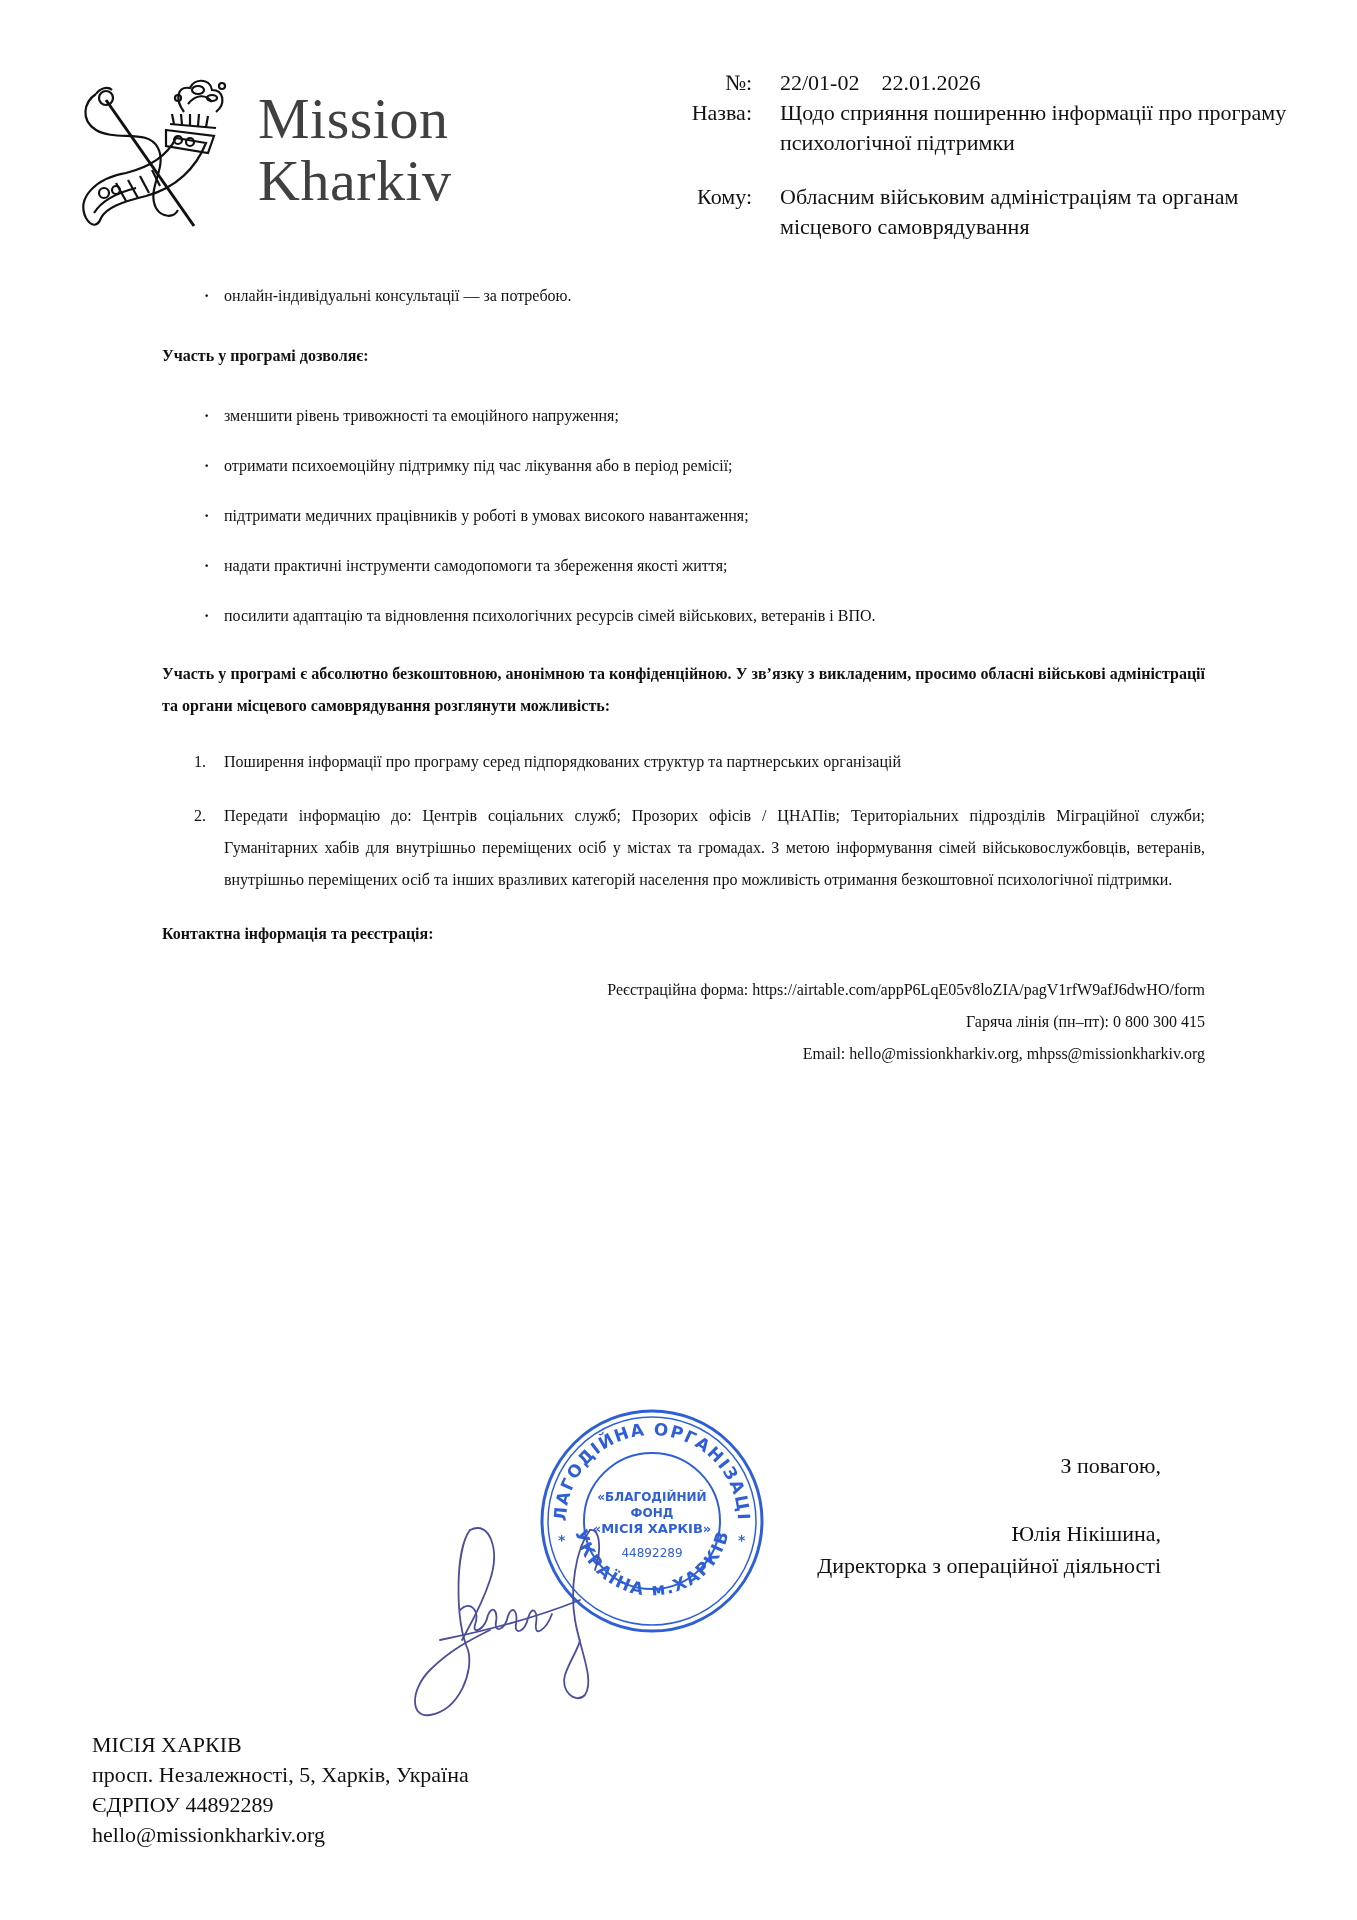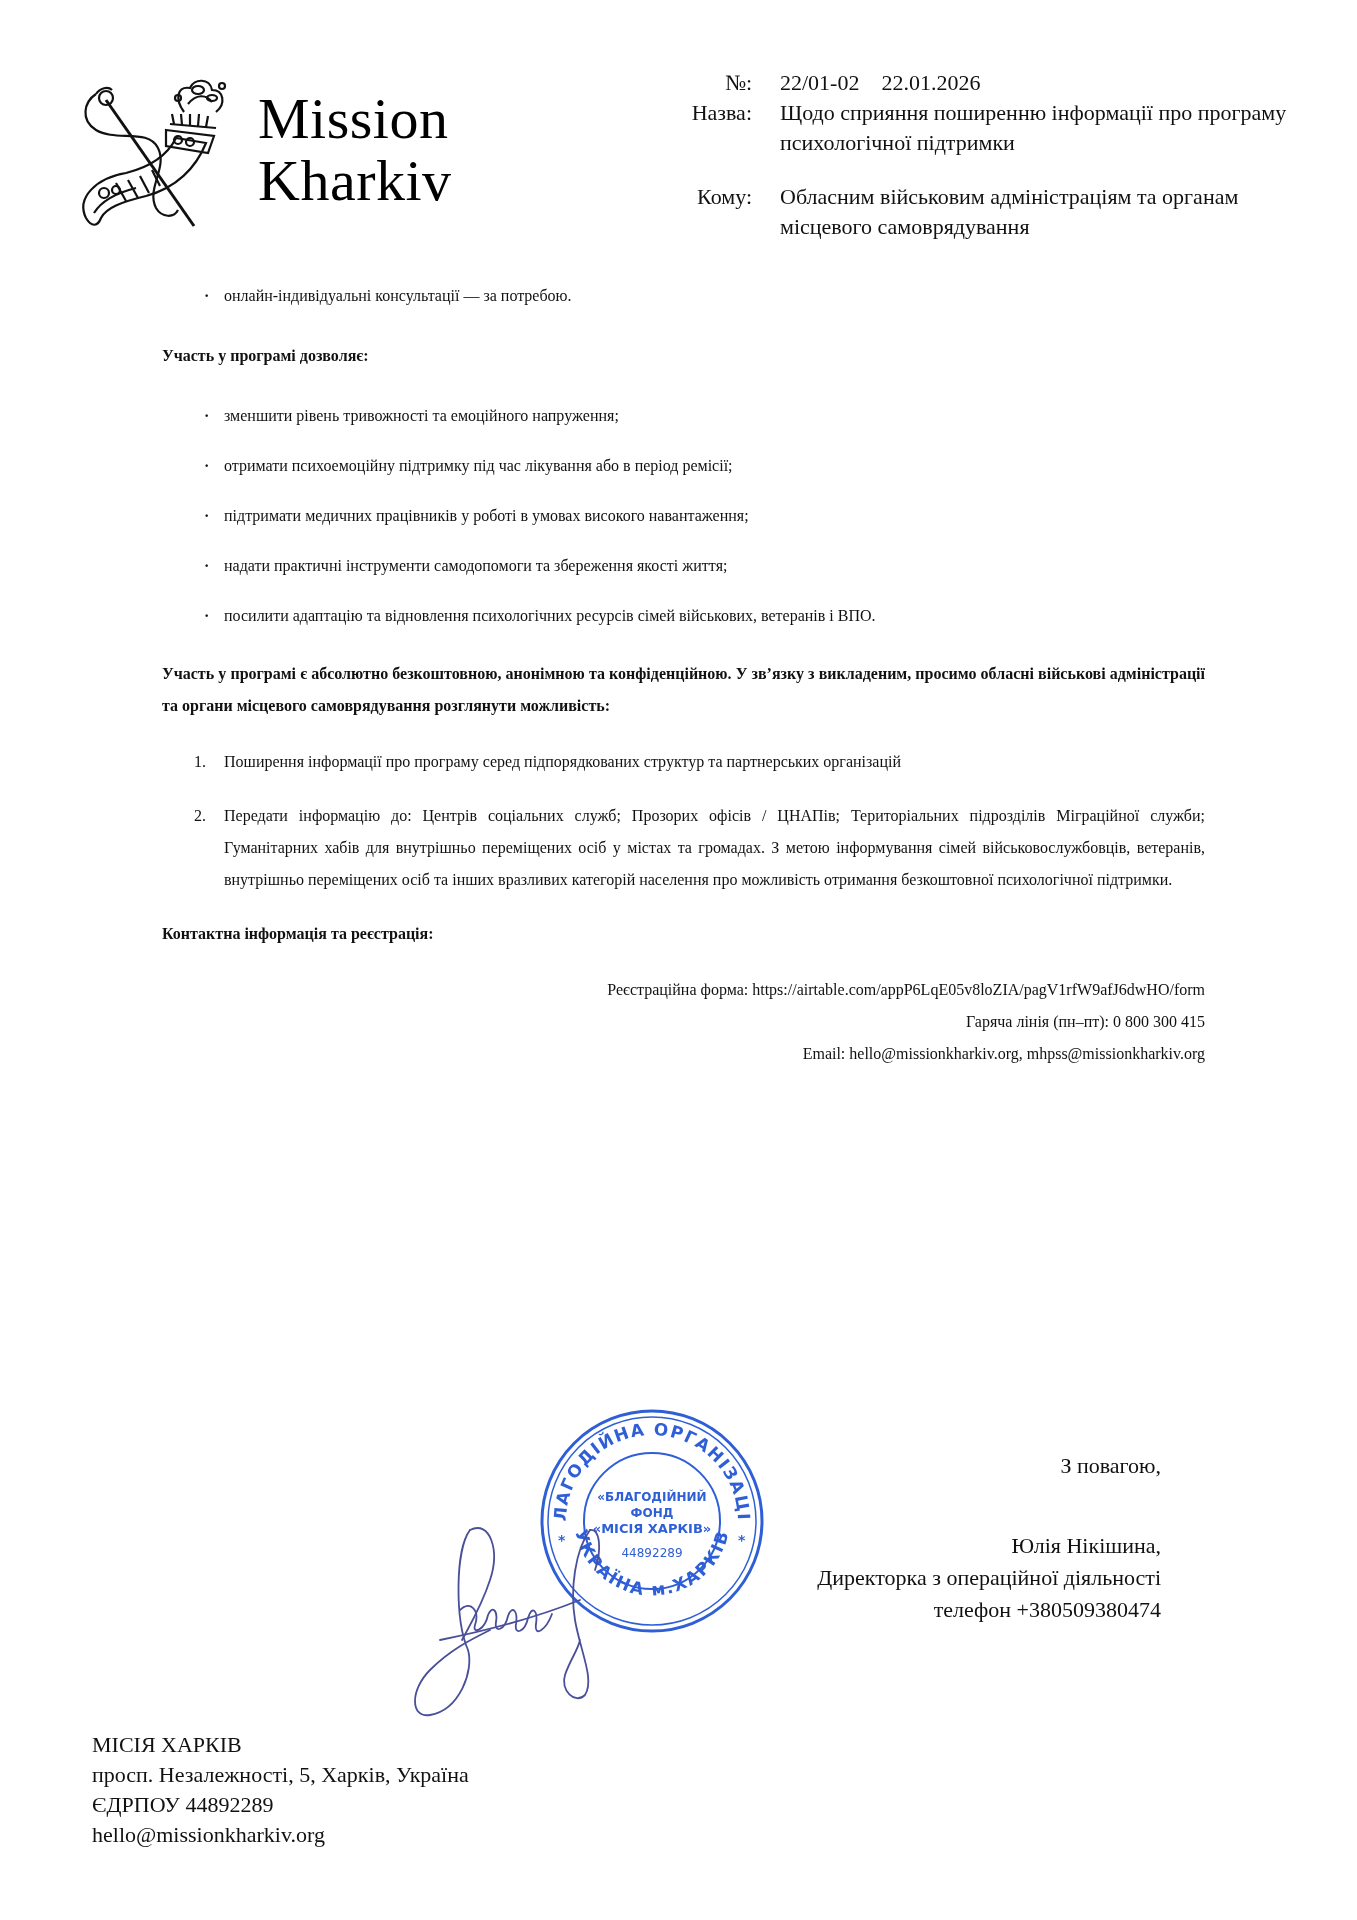--- a/index.html
+++ b/index.html
@@ -5,21 +5,21 @@
   html, body { margin: 0; padding: 0; background: #ffffff; }
   body {
     width: 1357px; height: 1920px; position: relative; overflow: hidden;
     font-family: "DejaVu Serif", "Liberation Serif", serif;
     color: #111;
   }
 
   
   .logo { position: absolute; left: 66px; top: 68px; width: 170px; height: 170px; }
   .brand { position: absolute; left: 258px; top: 88px; font-family: "Liberation Serif", serif;
-           font-size: 58px; line-height: 62px; color: #000000; letter-spacing: 0.5px; }
+           font-size: 58px; line-height: 62px; color: #404040; letter-spacing: 0.5px; }
   .brand div { white-space: nowrap; }
 
   .meta { position: absolute; left: 640px; top: 68px; width: 660px;
           font-family: "Liberation Serif", serif; font-size: 22px; line-height: 30px; }
   .meta-row { display: flex; margin-bottom: 0; }
   .meta-row .lbl { width: 112px; text-align: right; padding-right: 28px; flex: none; }
   .meta-row .val { flex: 1; }
   .meta-row.gap { margin-top: 24px; }
 
   
@@ -31,21 +31,21 @@
   .para.first { margin-bottom: 28px; }
   .num { position: relative; padding-left: 62px; margin-bottom: 22px; text-align: justify; }
   .num .n { position: absolute; left: 32px; top: 0; }
   .contact-line { line-height: 32px; text-align: right; }
   .contacts { margin-bottom: 50px; }
   .closing { text-align: justify; }
 
   
   .sign { position: absolute; right: 196px; top: 1450px; text-align: right;
           font-family: "Liberation Serif", serif; font-size: 22px; line-height: 32px; }
-  .sign .regards { margin-bottom: 48px; }
+  .sign .regards { margin-bottom: 36px; }
 
   .stamp { position: absolute; left: 536px; top: 1405px; width: 232px; height: 232px; }
   .signature { position: absolute; left: 400px; top: 1510px; width: 240px; height: 220px; }
 
   
   .footer { position: absolute; left: 92px; top: 1730px; font-family: "Liberation Serif", serif;
             font-size: 22px; line-height: 30px; }
 </style>
 </head>
 <body>
@@ -181,21 +181,20 @@
     <path d="M40 130 C80 122 130 110 180 90"></path>
     <path d="M190 20 C175 40 170 80 175 110 C180 140 195 170 185 185 C175 195 160 180 165 165 C170 150 178 140 180 130"></path>
     <path d="M190 20 C200 18 202 40 195 60"></path>
   </svg>
 </div>
 
 <div class="sign">
   <div class="regards">З повагою,</div>
   <div>Юлія Нікішина,</div>
   <div>Директорка з операційної діяльності</div>
-  <div>телефон +380509380474</div>
 </div>
 
 <div class="footer">
   <div>МІСІЯ ХАРКІВ</div>
   <div>просп. Незалежності, 5, Харків, Україна</div>
   <div>ЄДРПОУ 44892289</div>
   <div>hello@missionkharkiv.org</div>
 </div>
 
 </body></html>

